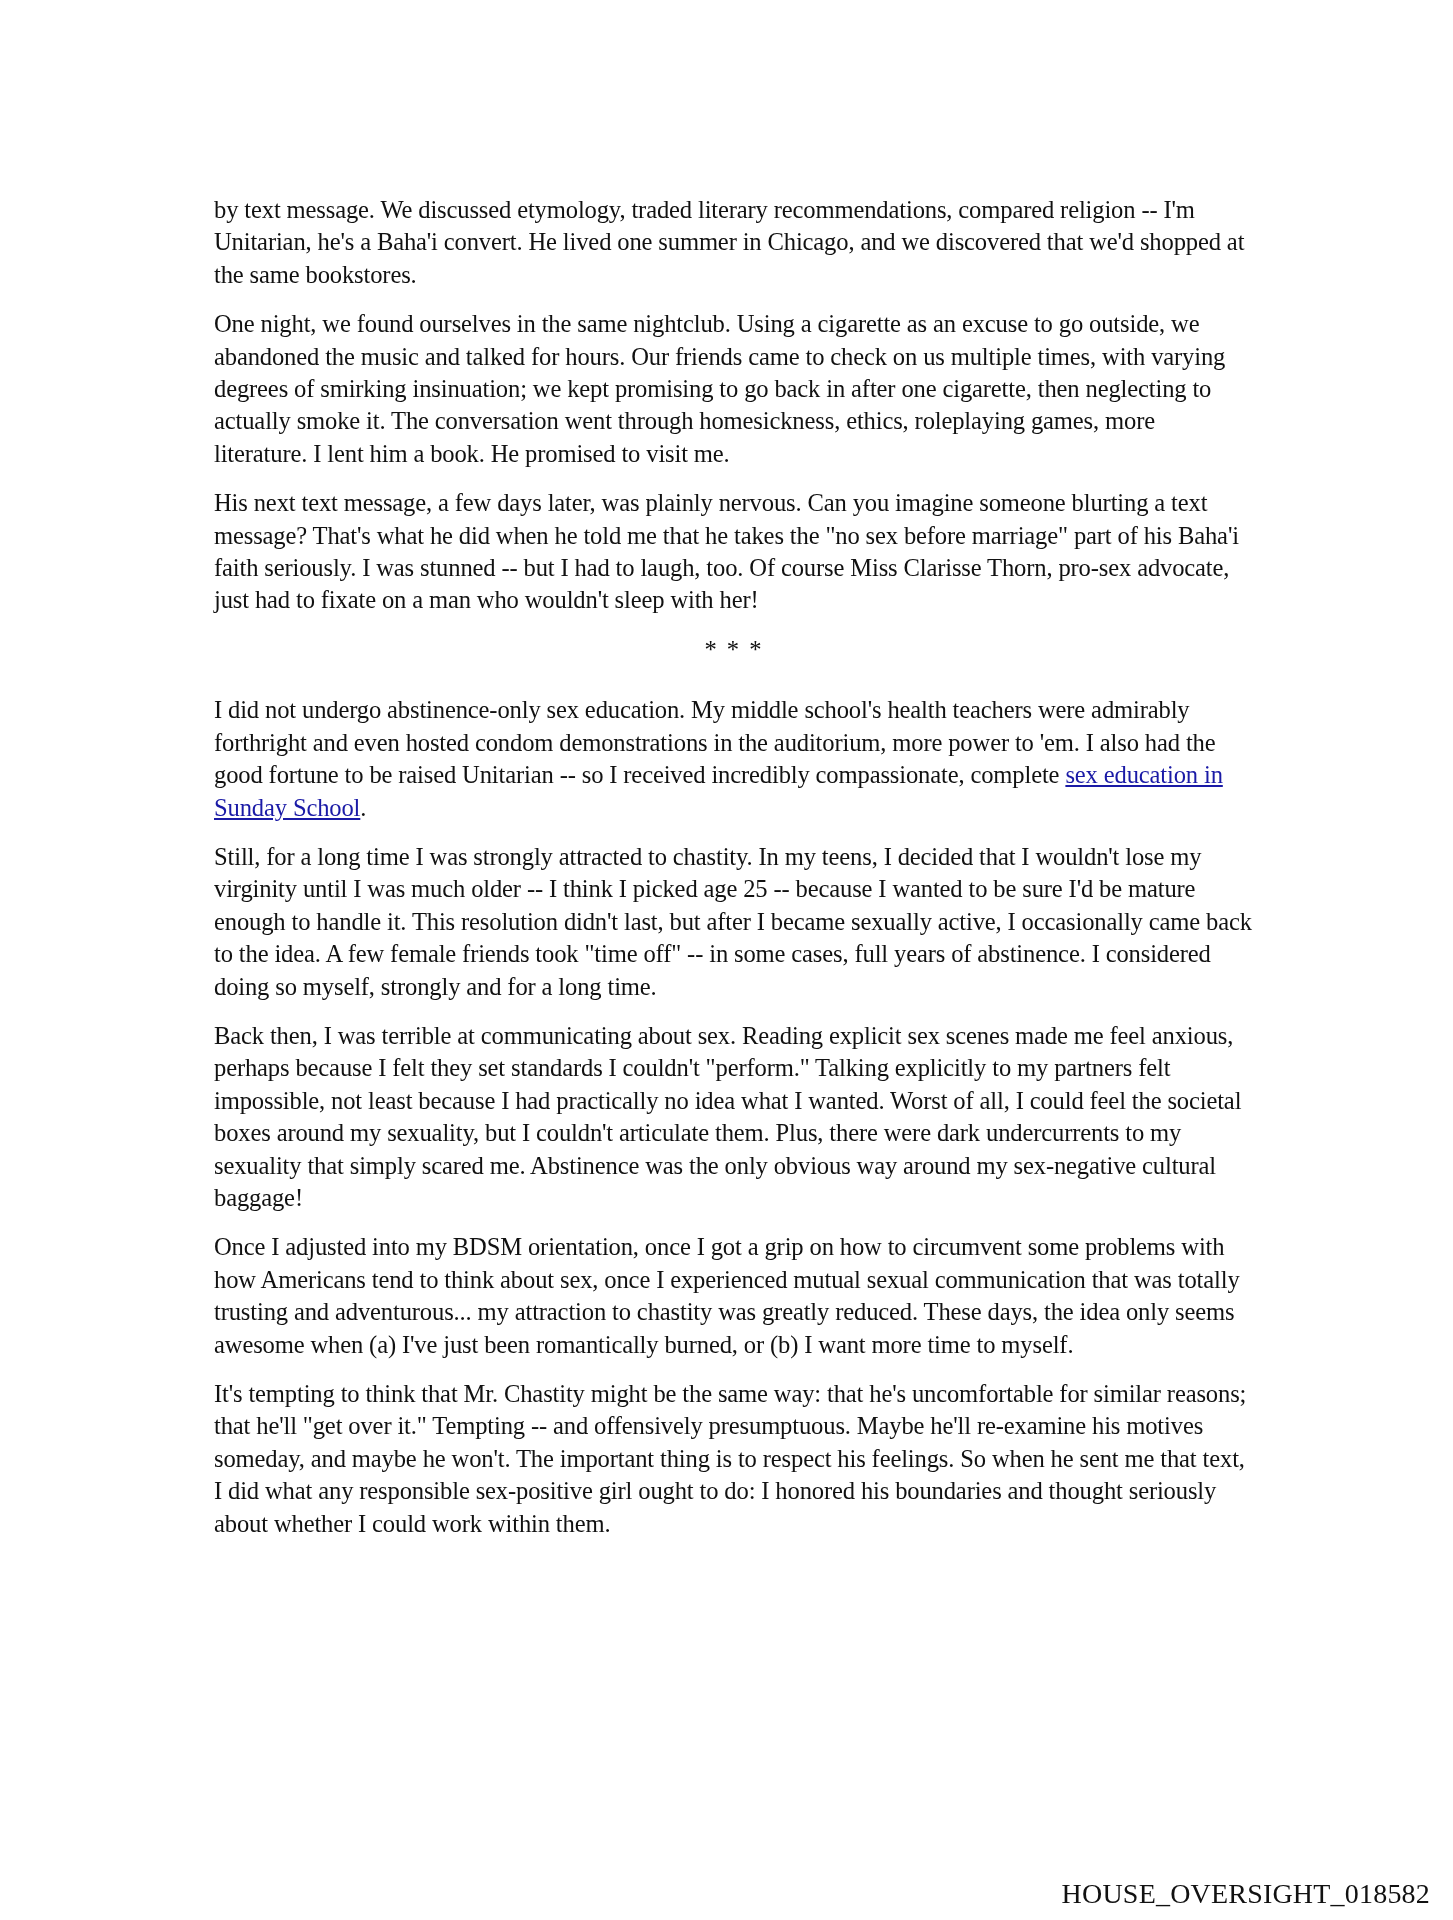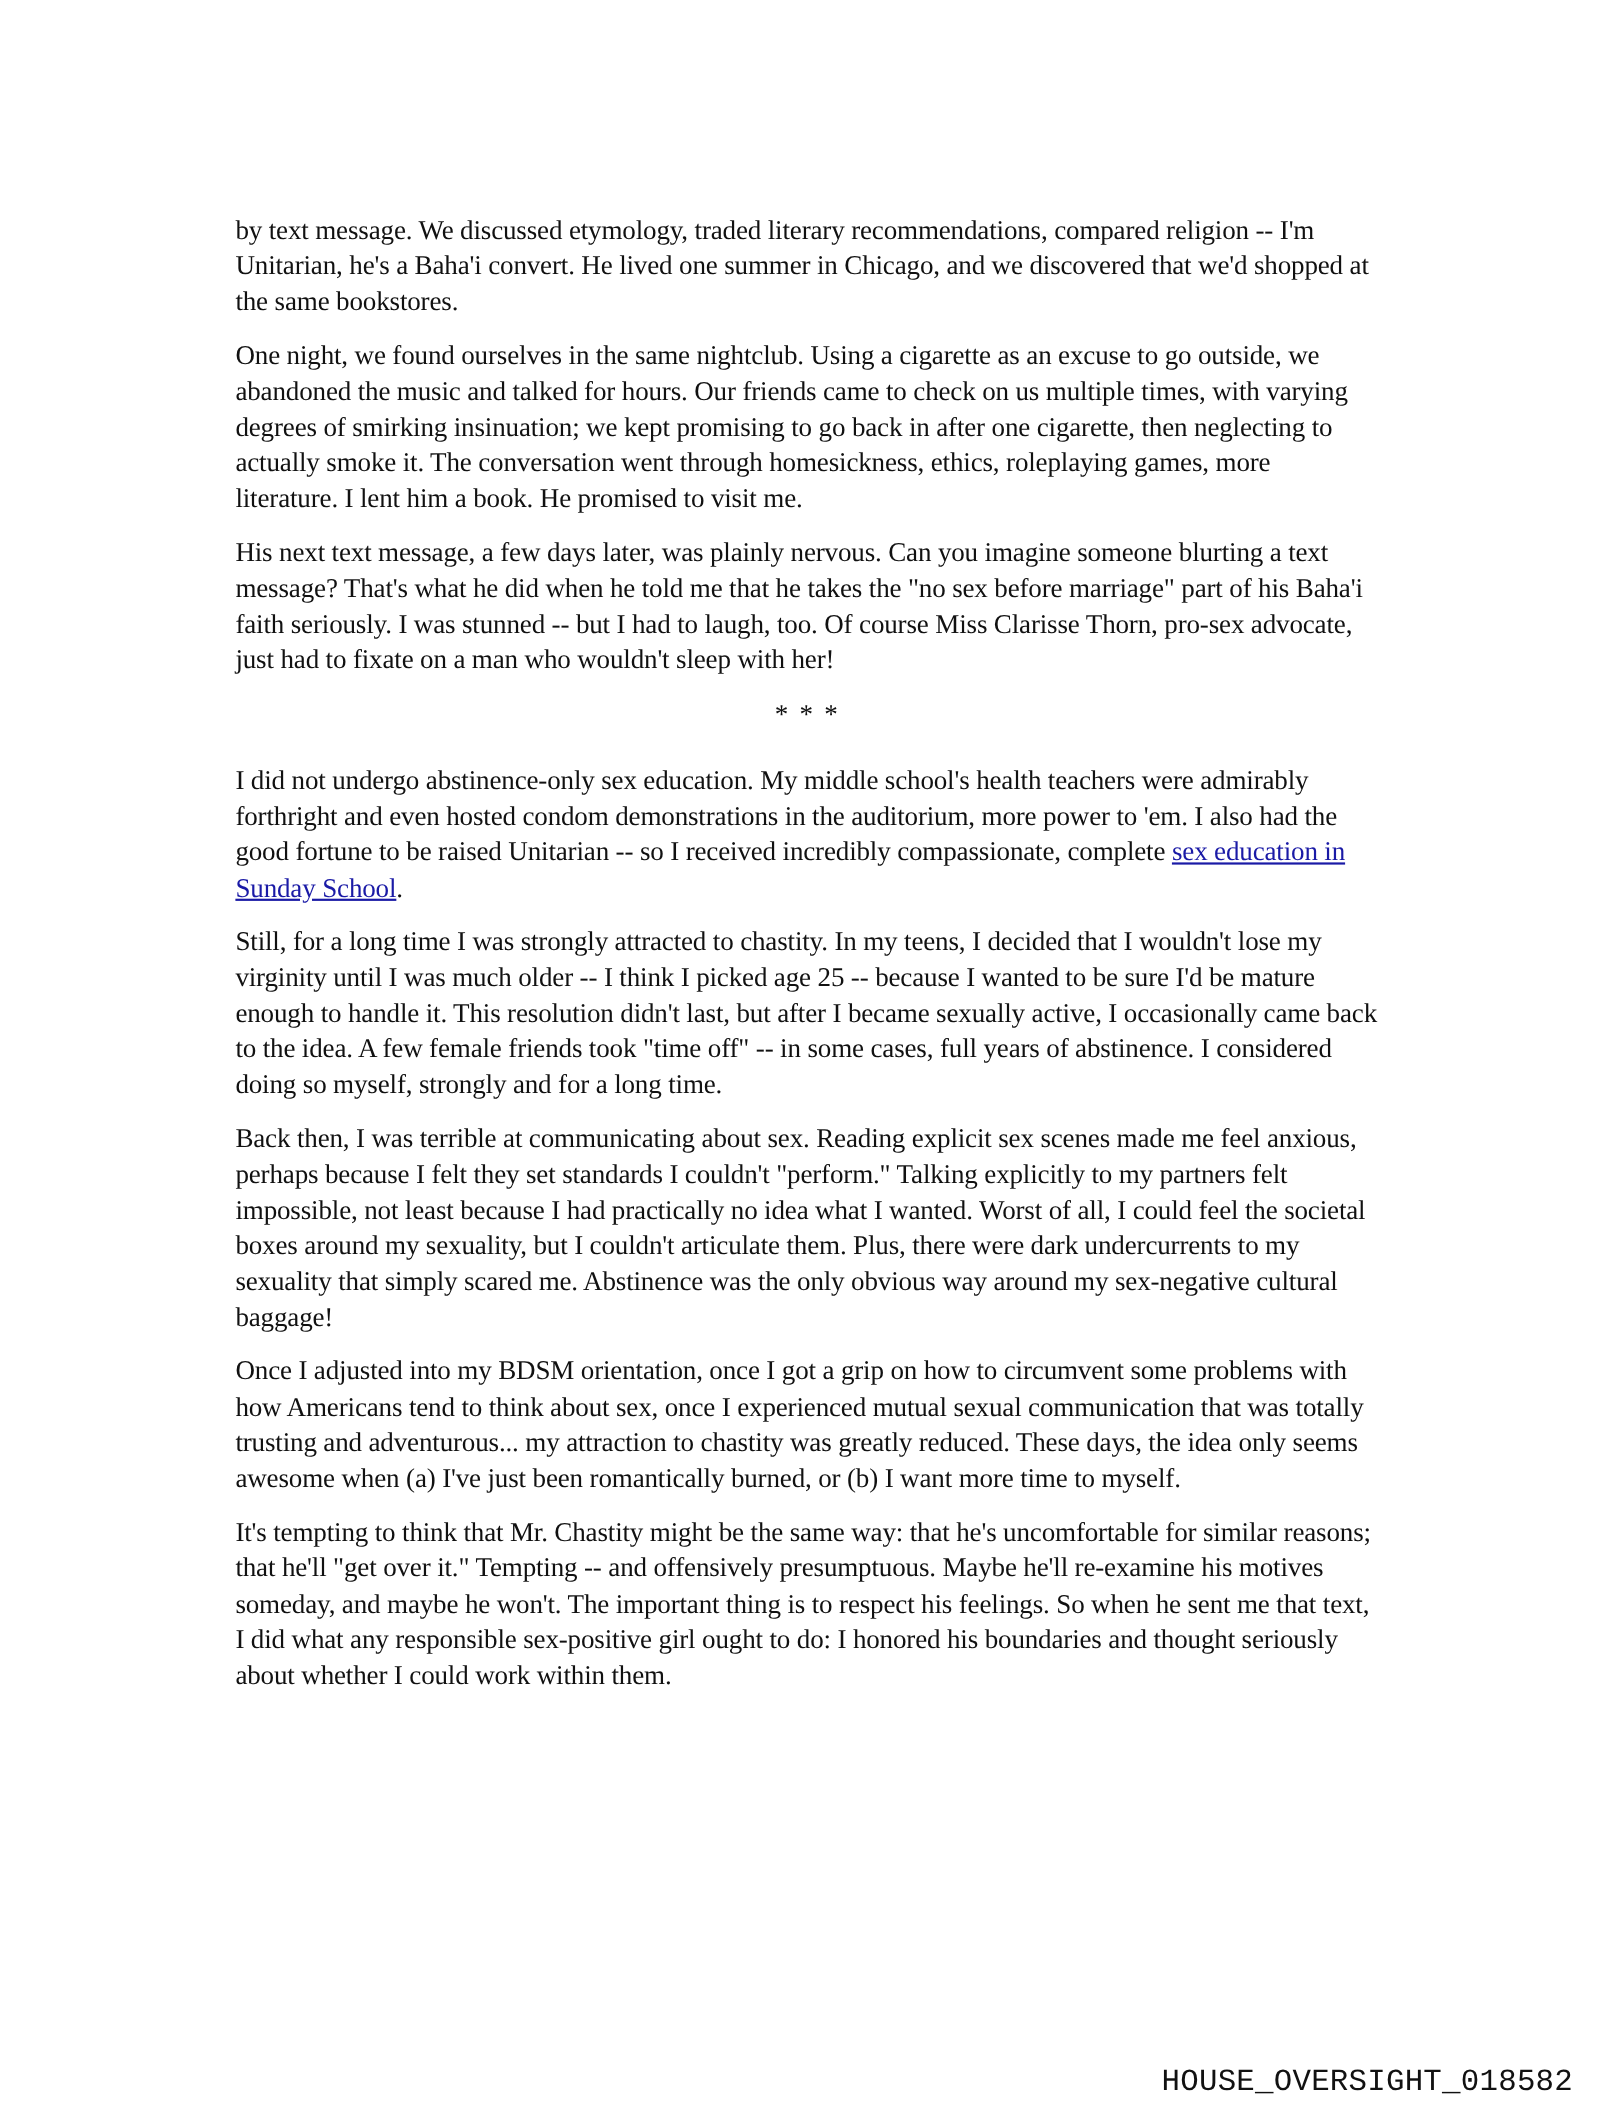--- a/index.html
+++ b/index.html
@@ -38,21 +38,21 @@
     }
     .link {
       color: #1a1aa6;
       text-decoration: underline;
       cursor: pointer;
     }
     .footer-stamp {
       position: absolute;
       right: 23px;
       top: 1878px;
-      font-family: Liberation Mono, monospace;
+      font-family: Liberation Serif, serif;
       font-size: 28px;
       color: #111111;
       letter-spacing: 0.2px;
     }
   </style>
 </head>
 <body>
 
 <div class="page-content">
   <p class="para">by text message. We discussed etymology, traded literary recommendations, compared religion -- I'm Unitarian, he's a Baha'i convert. He lived one summer in Chicago, and we discovered that we'd shopped at the same bookstores.</p>

